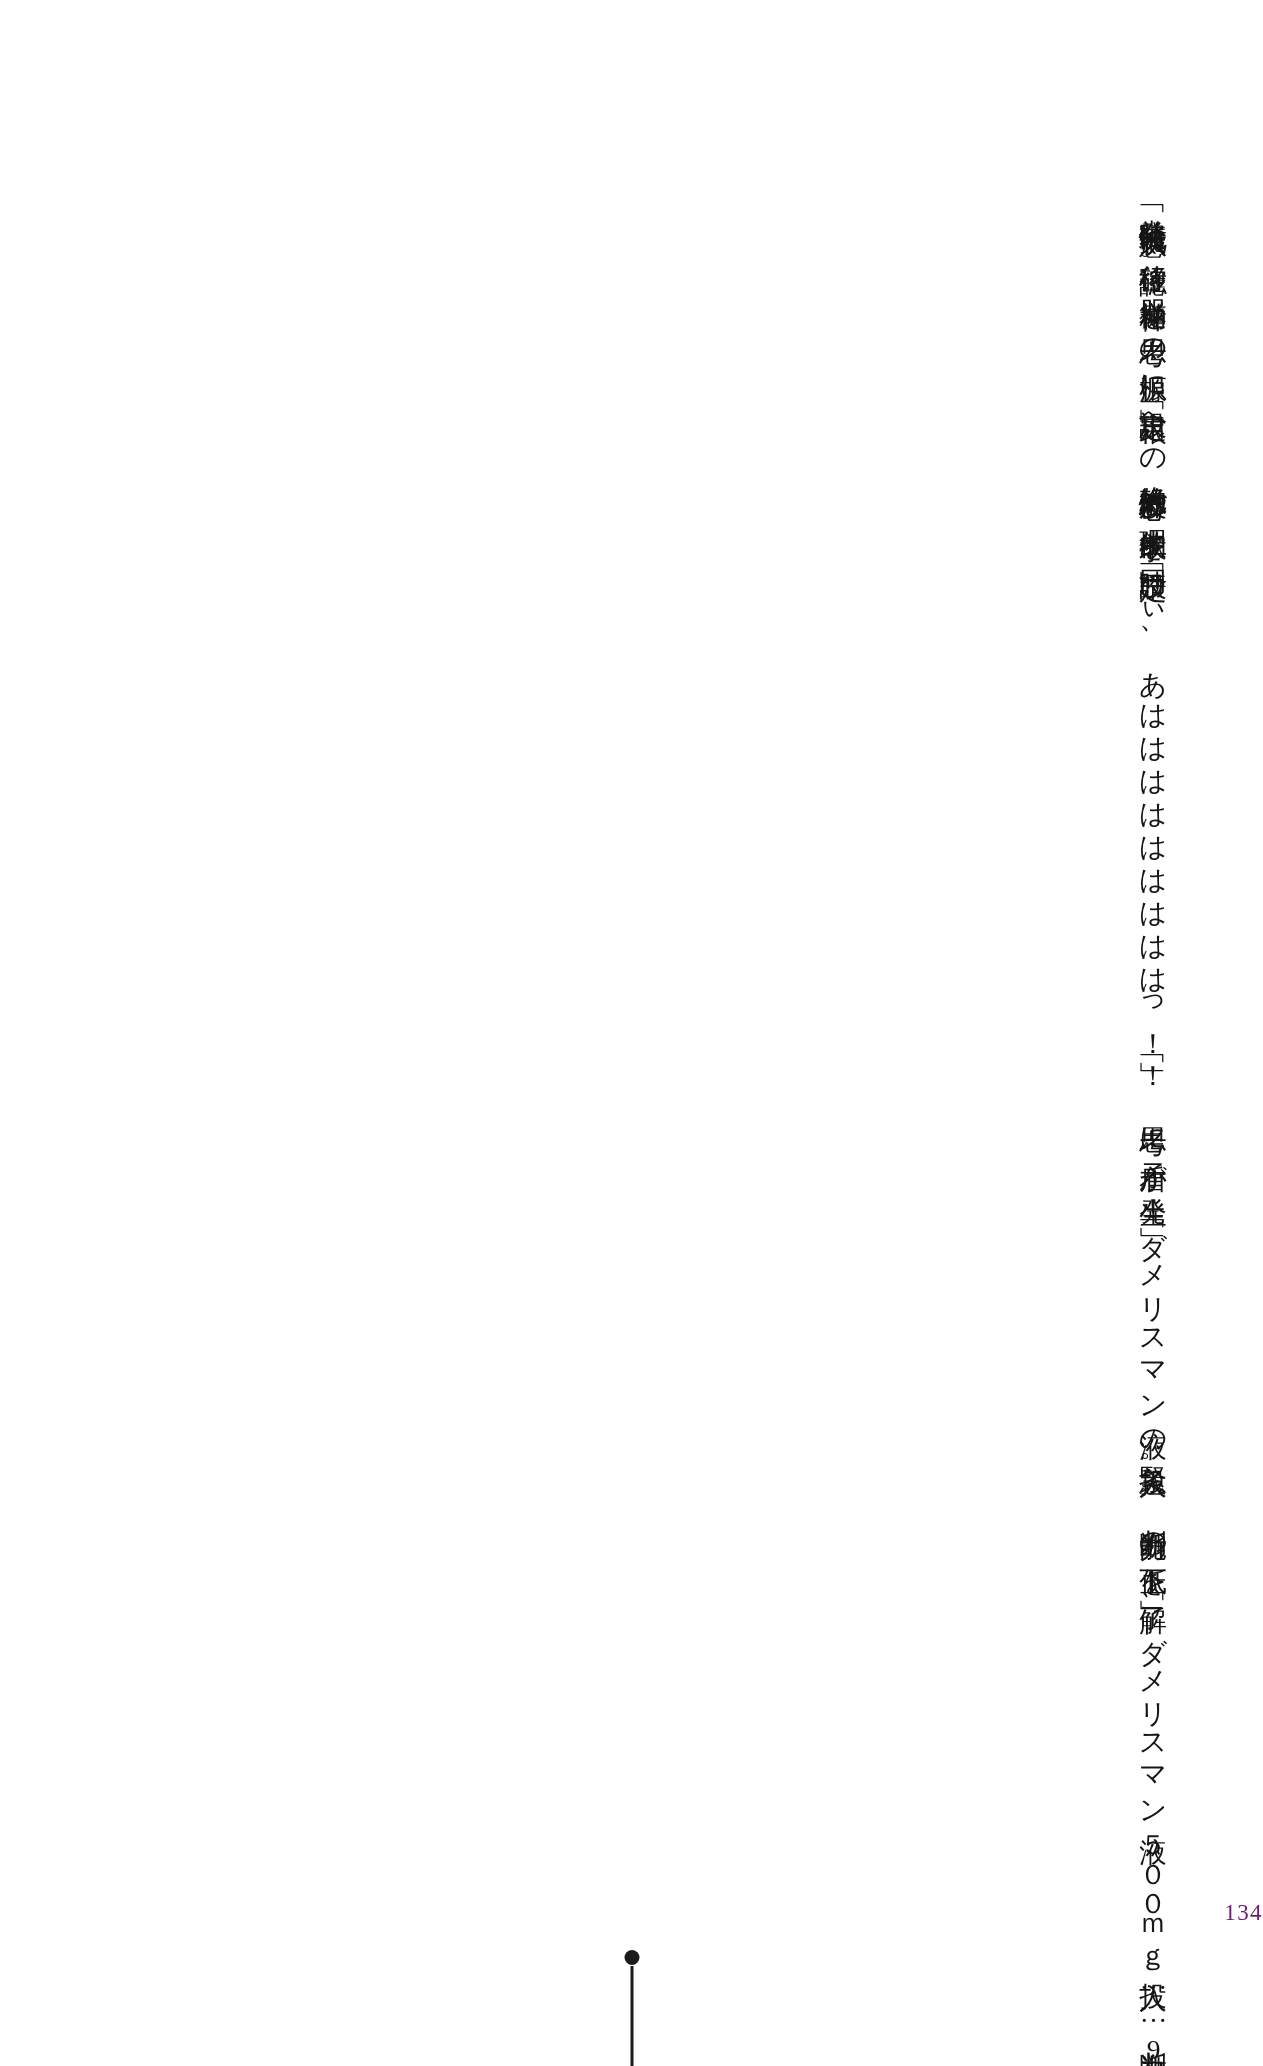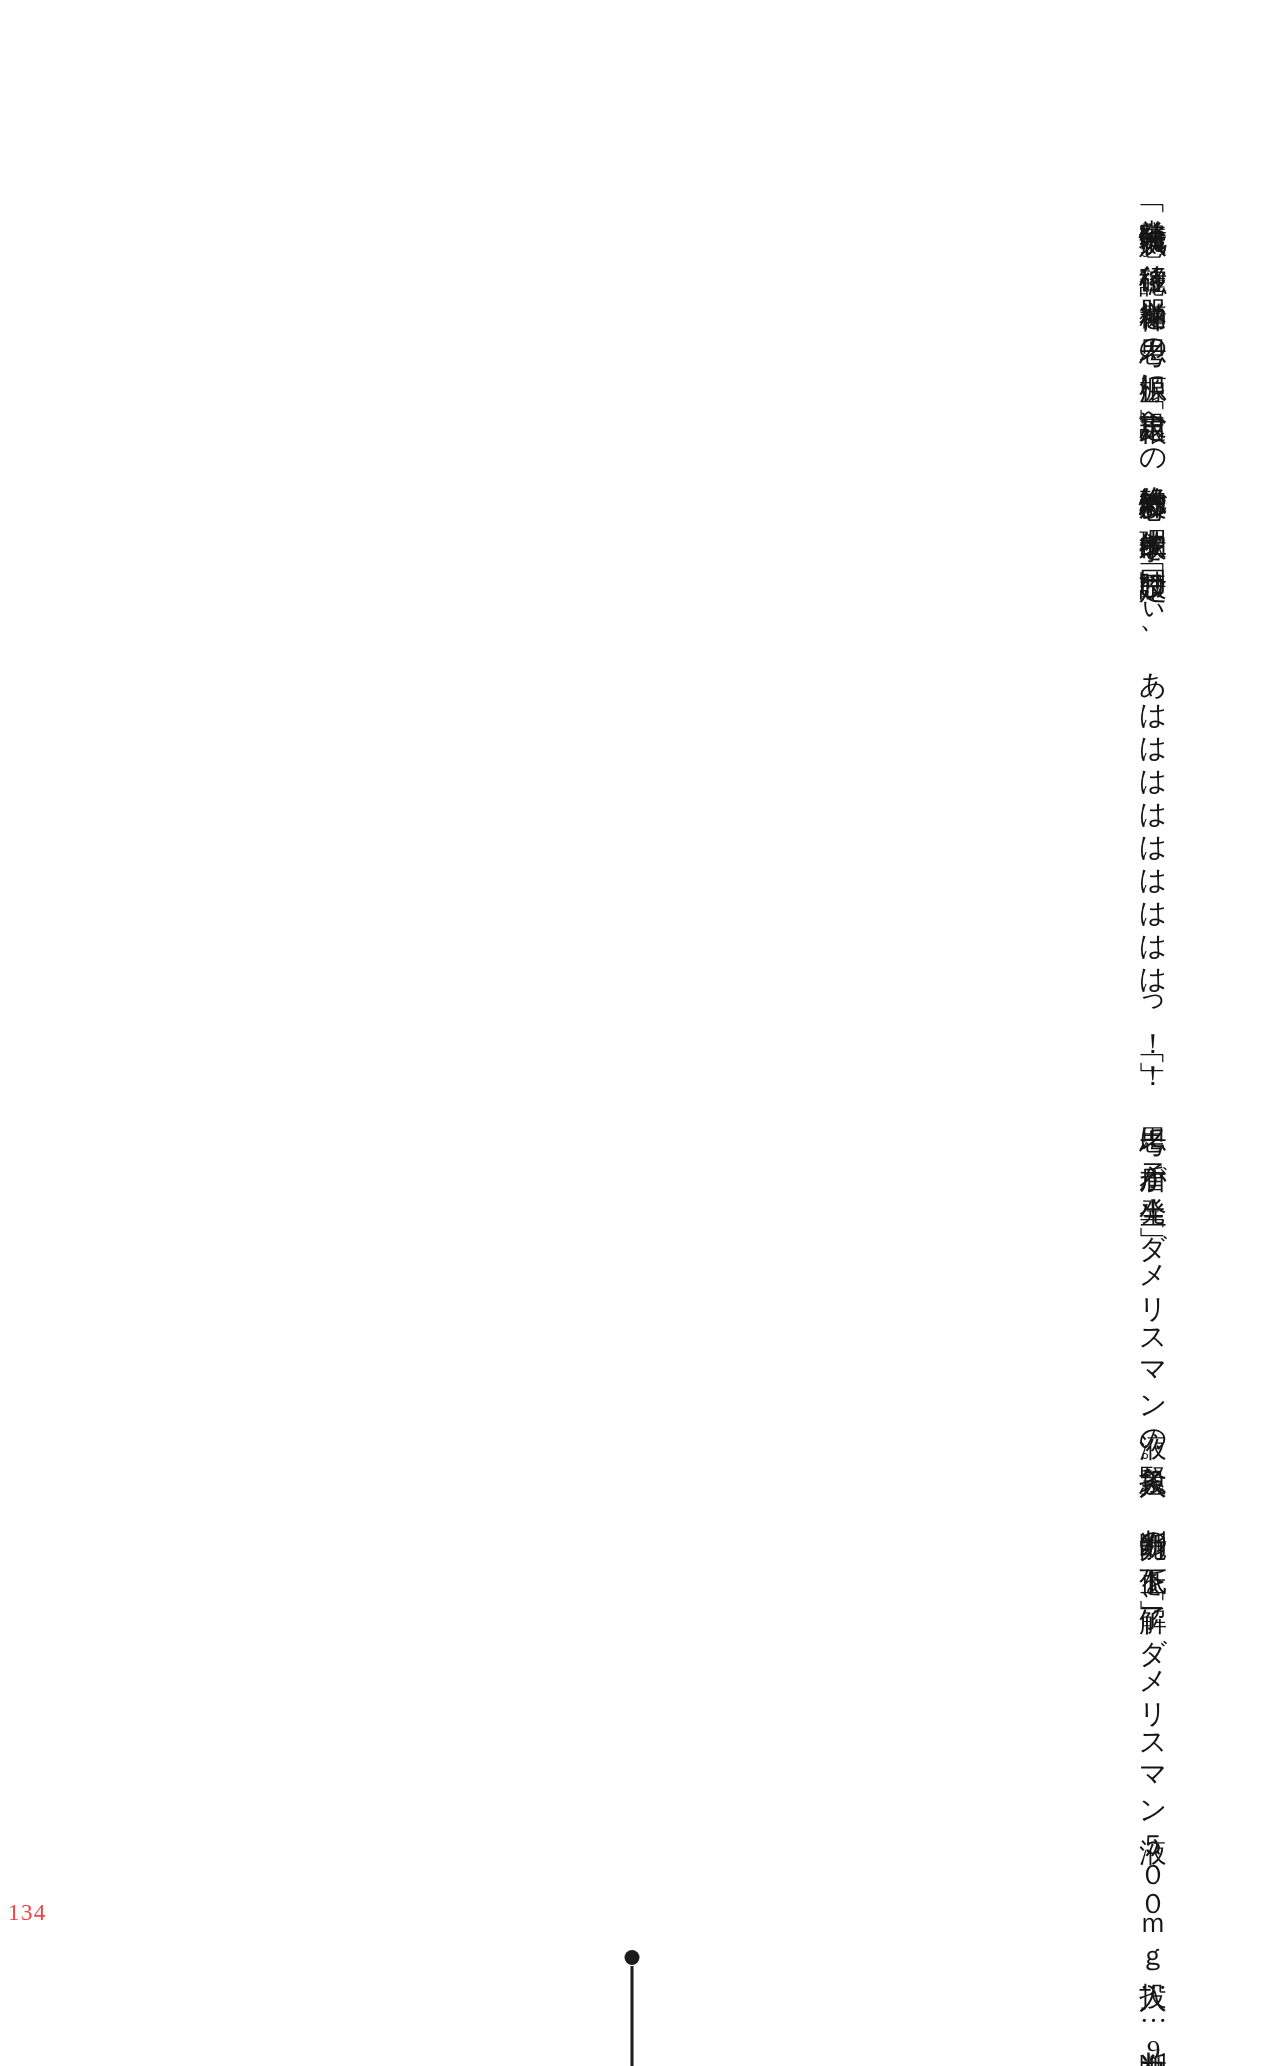--- a/index.html
+++ b/index.html
@@ -54,27 +54,27 @@
     font-weight: 400;
     color: #151515;
   }
 
   
   .line { -webkit-font-smoothing: antialiased; }
 
   
   .folio {
     position: absolute;
-    left: 8px;
+    left: 16px;
     right: 0;
     top: 1900px;
-    text-align: left;
+    text-align: right;
     font-size: 23px;
     letter-spacing: 0.06em;
-    color: #ef4444;
+    color: #701a75;
     font-family: "Liberation Serif", "DejaVu Serif", serif;
   }
 
   
   .mark-wrap {
     position: absolute;
     left: 0;
     right: 0;
     top: 1950px;
     height: 116px;

